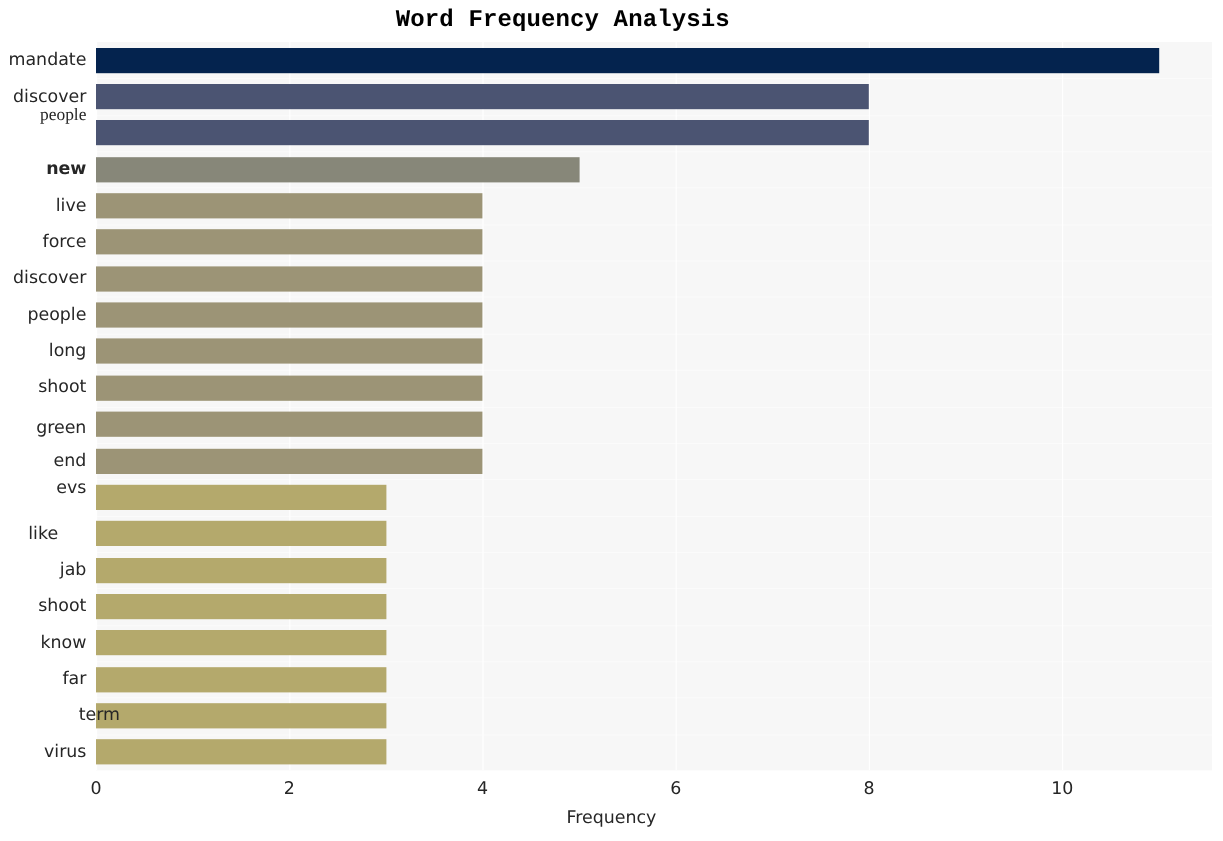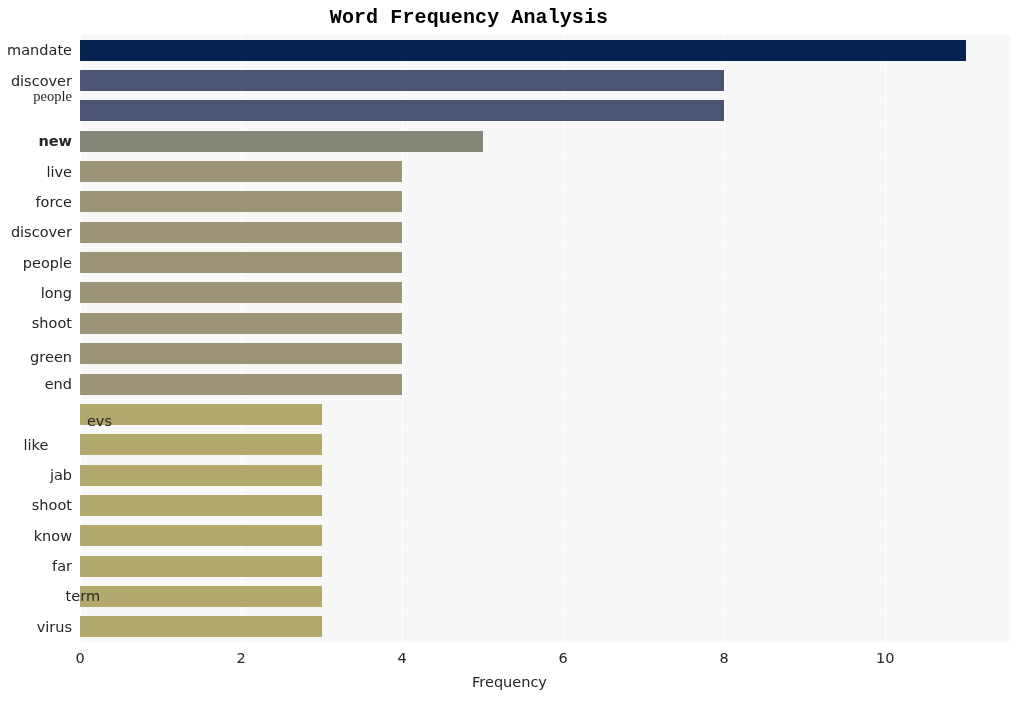--- a/index.html
+++ b/index.html
@@ -154,21 +154,21 @@
       <div class="ytick-wrap" style="top: 88px; font-family: Liberation Serif, serif;">people</div>
       <div class="ytick-wrap" style="top: 133.225px; font-weight: bold;">new</div>
       <div class="ytick-wrap" style="top: 163.575px;">live</div>
       <div class="ytick-wrap" style="top: 193.925px;">force</div>
       <div class="ytick-wrap" style="top: 224.275px;">discover</div>
       <div class="ytick-wrap" style="top: 254.625px;">people</div>
       <div class="ytick-wrap" style="top: 284.975px;">long</div>
       <div class="ytick-wrap" style="top: 315.325px;">shoot</div>
       <div class="ytick-wrap" style="top: 349px;">green</div>
       <div class="ytick-wrap" style="top: 376.025px;">end</div>
-      <div class="ytick-wrap" style="top: 413px; padding-left: 40px;">evs</div>
+      <div class="ytick-wrap" style="top: 399px;">evs</div>
       <div class="ytick-wrap" style="top: 436.725px; text-align: center;">like</div>
       <div class="ytick-wrap" style="top: 467.075px;">jab</div>
       <div class="ytick-wrap" style="top: 497.425px;">shoot</div>
       <div class="ytick-wrap" style="top: 527.775px;">know</div>
       <div class="ytick-wrap" style="top: 558.125px;">far</div>
       <div class="ytick-wrap" style="top: 588.475px; margin-left: 28px;">term</div>
       <div class="ytick-wrap" style="top: 618.825px;">virus</div>
     </div>
   <div id="xtick-layer">
       <div class="xtick" style="left: 80px;">0</div>

